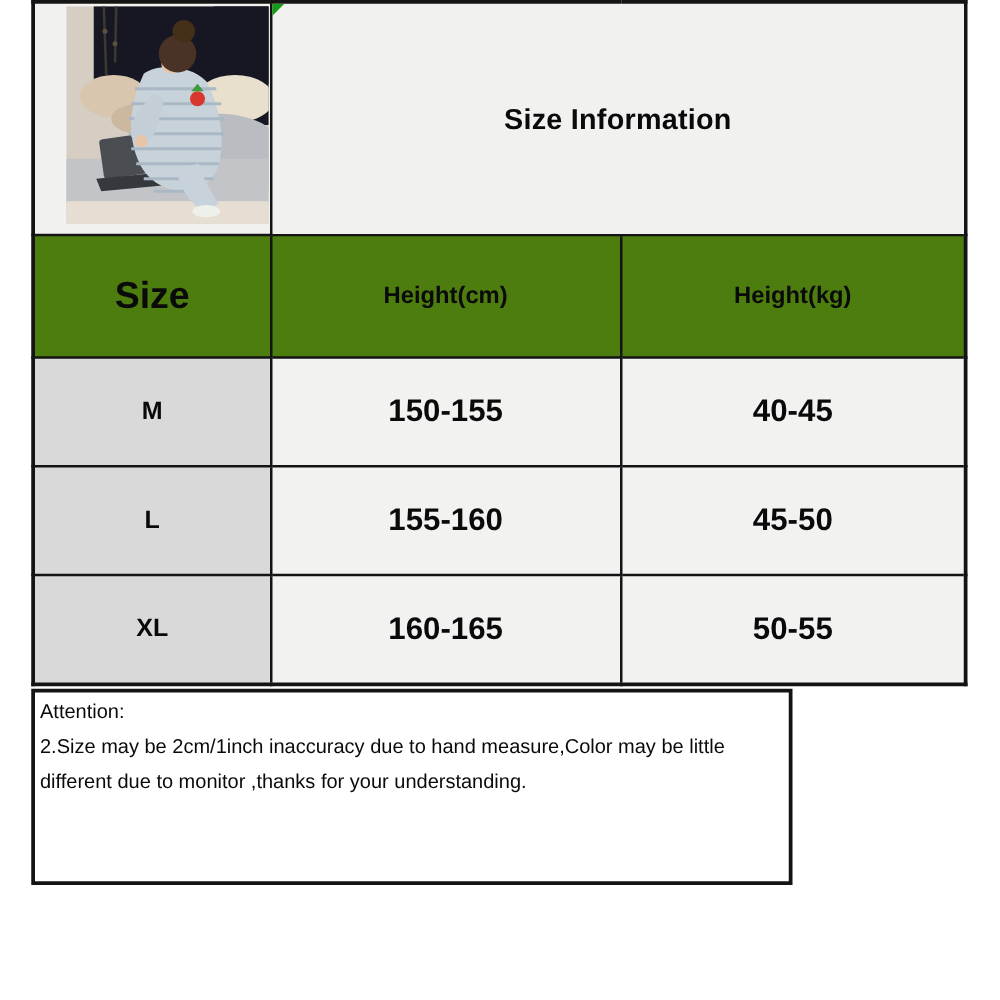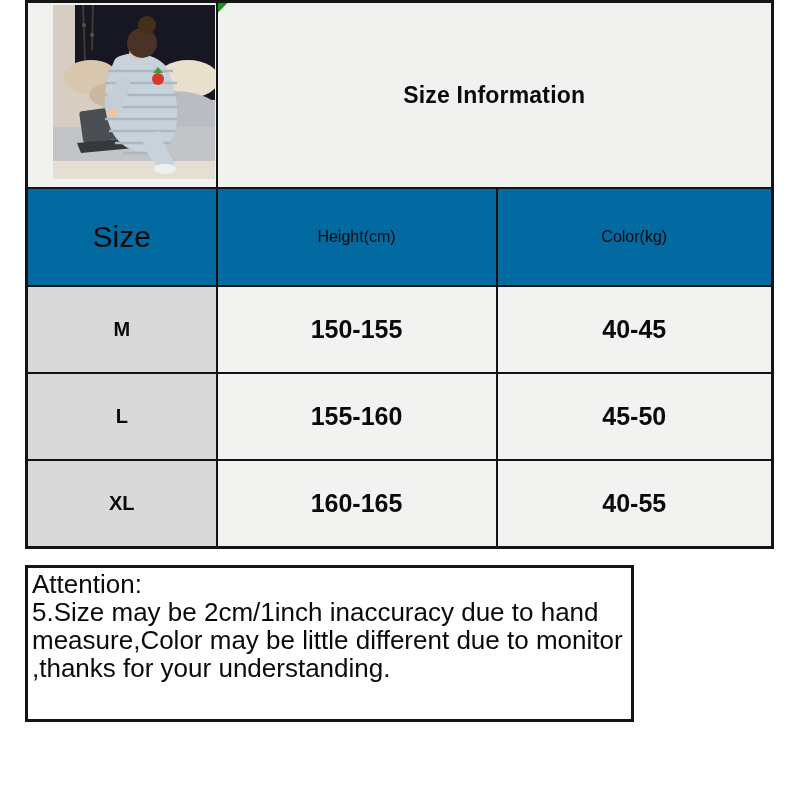--- a/index.html
+++ b/index.html
@@ -24,30 +24,30 @@
   }
   .title-cell{position:relative;}
   .doc-title{
     font-size:23px;font-weight:bold;letter-spacing:0.2px;color:#0a0a0a;
   }
   .corner-marker{
     position:absolute;top:0;left:0;width:10px;height:10px;
     background:#149a14;
     clip-path:polygon(0 0,100% 0,0 100%);
   }
-  .r-head th{height:96px;background:#0369a1;font-weight:normal;color:#0a0a0a;}
+  .r-head th{height:96px;background:#4d7c0f;font-weight:bold;color:#0a0a0a;}
   .th-size{font-size:30px;}
-  .th-col{font-size:16px;}
+  .th-col{font-size:19px;}
   .r-data td{height:85px;font-weight:bold;font-size:25px;background:#f2f2f1;color:#0a0a0a;}
   .r-data td.size-cell{background:#d9d9d9;font-size:20px;}
   .attention-box{
-    margin-top:16px;border:3px solid #141414;background:#ffffff;
+    margin-top:2px;border:3px solid #141414;background:#ffffff;
     height:149px;box-sizing:content-box;
     padding:2px 4px 0 4px;
-    font-size:26px;line-height:28px;color:#0a0a0a;
+    font-size:16px;line-height:28px;color:#0a0a0a;
   }
   .attention-box p{margin:0;}
 </style>
 </head>
 <body>
 
 <div class="sheet">
 
   <table class="size-table">
     <colgroup>
@@ -107,39 +107,39 @@
       </td>
       <td class="title-cell" colspan="2">
         <span class="corner-marker"></span>
         <span class="doc-title">Size Information</span>
       </td>
     </tr>
 
     <tr class="r-head">
       <th class="th-size">Size</th>
       <th class="th-col">Height(cm)</th>
-      <th class="th-col">Color(kg)</th>
+      <th class="th-col">Height(kg)</th>
     </tr>
 
     <tr class="r-data">
       <td class="size-cell">M</td>
       <td>150-155</td>
       <td>40-45</td>
     </tr>
     <tr class="r-data">
       <td class="size-cell">L</td>
       <td>155-160</td>
       <td>45-50</td>
     </tr>
     <tr class="r-data">
       <td class="size-cell">XL</td>
       <td>160-165</td>
-      <td>40-55</td>
+      <td>50-55</td>
     </tr>
   </tbody>
     </table>
 
   <div class="attention-box">
     <p>Attention:</p>
-    <p>5.Size may be 2cm/1inch inaccuracy due to hand measure,Color may be little different due to monitor ,thanks for your understanding.</p>
+    <p>2.Size may be 2cm/1inch inaccuracy due to hand measure,Color may be little different due to monitor ,thanks for your understanding.</p>
   </div>
 
 </div>
 
 </body></html>

